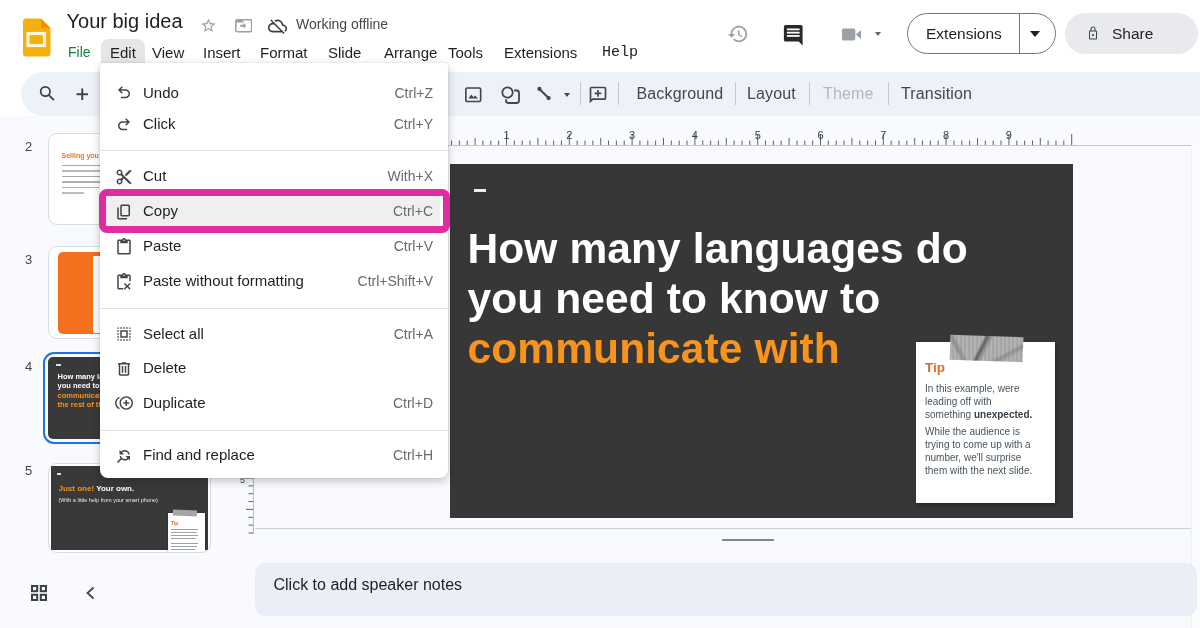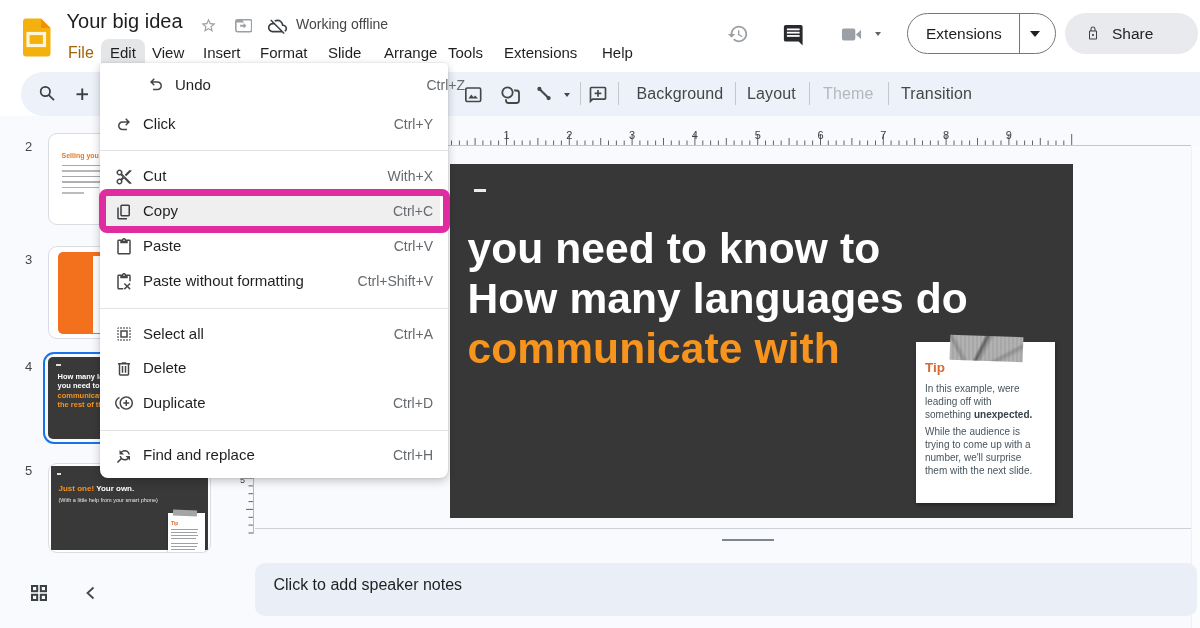--- a/index.html
+++ b/index.html
@@ -126,22 +126,22 @@
     <line x1="8.5" y1="55.1" x2="13" y2="55.1"></line>
     <line x1="8.5" y1="63" x2="13" y2="63"></line>
   </g>
 </svg>
 <div class="abs" style="left:253px;top:146px;width:1px;height:388px;background:#b6b9be;"></div>
 <div class="abs" style="left:240px;top:475px;font-size:9px;color:#444746;">5</div>
 
 <div class="abs" style="left:450px;top:164px;width:623px;height:354px;background:#373737;">
   <div class="abs" style="left:24px;top:25px;width:11.5px;height:3px;background:#ececec;"></div>
   <div class="abs" style="left:17.5px;top:59.5px;font-weight:bold;font-size:42.5px;line-height:50.3px;letter-spacing:0.1px;">
+    <div style="color:#fff;">How many languages do</div>
     <div style="color:#fff;">you need to know to</div>
-    <div style="color:#fff;">How many languages do</div>
     <div style="color:#f7941e;">communicate with</div>
   </div>
 
   <div class="abs" style="left:466px;top:178px;width:139px;height:161px;background:#fff;box-shadow:1px 2px 4px rgba(0,0,0,0.35);"></div>
   <div class="abs" style="left:500px;top:172px;width:73px;height:25px;transform:rotate(2deg);background:
     linear-gradient(115deg, rgba(0,0,0,0) 40%, rgba(45,45,45,.6) 44%, rgba(80,80,80,.3) 48%, rgba(0,0,0,0) 52%),
     linear-gradient(60deg, rgba(0,0,0,0) 12%, rgba(70,70,70,.3) 16%, rgba(0,0,0,0) 22%),
     linear-gradient(150deg, rgba(0,0,0,0) 70%, rgba(90,90,90,.35) 76%, rgba(0,0,0,0) 84%),
     repeating-linear-gradient(90deg,#b2b2b2 0 2px,#a7a7a7 2px 4px);"></div>
   <div class="abs" style="left:475px;top:196px;font-size:13.5px;font-weight:bold;color:#d96a2e;">Tip</div>
@@ -235,30 +235,30 @@
     <path d="M0.8 2.4 a1.6 1.6 0 0 1 1.6 -1.6 H7 l2.2 2.6 H0.8 Z" fill="#9aa0a6"></path>
     <path d="M8.6 9.5 L11.4 6.75 8.6 4 v1.85 H5.2 v1.8 h3.4 Z" fill="#9aa0a6"></path>
   </svg>
 
   <svg class="abs" style="left:267px;top:17.5px;" width="21" height="16" viewBox="0 0 24 20" fill="#3c4043">
     <path d="M19.35 8.04C18.67 4.59 15.64 2 12 2c-1.48 0-2.85.43-4.01 1.17l1.46 1.46C10.21 4.23 11.08 4 12 4c3.04 0 5.5 2.46 5.5 5.5v.5H19c1.66 0 3 1.34 3 3 0 1.13-.64 2.11-1.56 2.62l1.45 1.45C23.16 16.16 24 14.68 24 13c0-2.64-2.05-4.78-4.65-4.96zM3 3.27l2.75 2.74C2.56 6.15 0 8.77 0 12c0 3.31 2.69 6 6 6h11.73l2 2L21 18.73 4.27 2 3 3.27zM7.73 8l8 8H6c-2.21 0-4-1.79-4-4s1.79-4 4-4h1.73z"></path>
   </svg>
   <div class="abs" style="left:296px;top:16px;font-size:14px;color:#444746;">Working offline</div>
 
   <div class="abs" style="left:100.5px;top:38.5px;width:44.5px;height:24.5px;background:#e5e6e8;border-radius:8px 8px 0 0;"></div>
-  <div class="abs" style="left:68px;top:44px;font-size:16px;color:#a16207;">File</div>
+  <div class="abs" style="left:68px;top:44px;font-size:14px;color:#15803d;">File</div>
   <div class="abs" style="left:110px;top:44px;font-size:15px;color:#1f1f1f;">Edit</div>
   <div class="abs" style="left:152px;top:44px;font-size:15px;color:#1f1f1f;">View</div>
   <div class="abs" style="left:203px;top:44px;font-size:15px;color:#1f1f1f;">Insert</div>
   <div class="abs" style="left:260px;top:44px;font-size:15px;color:#1f1f1f;">Format</div>
   <div class="abs" style="left:328px;top:44px;font-size:15px;color:#1f1f1f;">Slide</div>
   <div class="abs" style="left:384px;top:44px;font-size:15px;color:#1f1f1f;">Arrange</div>
   <div class="abs" style="left:448px;top:44px;font-size:15px;color:#1f1f1f;">Tools</div>
   <div class="abs" style="left:504px;top:44px;font-size:15px;color:#1f1f1f;">Extensions</div>
-  <div class="abs" style="left:602px;top:44px;font-size:15px;color:#1f1f1f;">Help</div>
+  <div class="abs" style="left:602px;top:44px;font-size:15px;color:#1f1f1f;font-family:Liberation Mono, monospace;">Help</div>
 
   <svg class="abs" style="left:727px;top:23px;" width="22" height="22" viewBox="0 0 24 24" fill="#9aa0a6">
     <path d="M13 3c-4.97 0-9 4.03-9 9H1l3.89 3.89.07.14L9 12H6c0-3.87 3.13-7 7-7s7 3.13 7 7-3.13 7-7 7c-1.93 0-3.68-.79-4.94-2.06l-1.42 1.42C8.27 19.99 10.51 21 13 21c4.97 0 9-4.03 9-9s-4.03-9-9-9zm-1 5v5l4.28 2.54.72-1.21-3.5-2.08V8H12z"></path>
   </svg>
 
   <svg class="abs" style="left:782px;top:24px;" width="22.5" height="22" viewBox="0 0 24 23.5" fill="#27292c">
     <path d="M2 3 a2 2 0 0 1 2 -2 H20 a2 2 0 0 1 2 2 V23 l-4.2 -4.2 H4 a2 2 0 0 1 -2 -2 Z"></path>
     <rect x="5.2" y="4.8" width="13.6" height="1.9" fill="#fff"></rect>
     <rect x="5.2" y="8.3" width="13.6" height="1.9" fill="#fff"></rect>
     <rect x="5.2" y="11.8" width="13.6" height="1.9" fill="#fff"></rect>
@@ -329,21 +329,21 @@
 </div>
 
 <div id="editmenu" class="abs" style="left:100px;top:63px;width:348px;height:415px;background:#fff;border-radius:4px 4px 8px 8px;box-shadow:0 3px 10px rgba(0,0,0,.22),0 0 2px rgba(0,0,0,.12);">
   <style>
     .mi { position:absolute; left:0; width:100%; height:36px; }
     .mi svg { position:absolute; left:15px; top:9px; }
     .mi .lb { position:absolute; left:43px; top:8.5px; font-size:15px; color:#1f1f1f; }
     .mi .sc { position:absolute; right:15px; top:9.5px; font-size:14px; color:#666a6e; }
     .msep { position:absolute; left:0; width:100%; height:1px; background:#e1e3e6; }
   </style>
-  <div class="mi" style="top:4px;margin-left:32px;">
+  <div class="mi" style="top:12px;">
     <svg width="18" height="18" viewBox="0 0 24 24" fill="#444746">
         <path d="M8 19v-2h6.1q1.575 0 2.738-1.175T18 13q0-1.65-1.163-2.825T14.1 9H7.8l2.6 2.6L9 13 4 8l5-5 1.4 1.4L7.8 7h6.3q2.425 0 4.163 1.738T20 13q0 2.425-1.738 4.213T14.1 19H8Z"></path>
       </svg>
     <span class="lb">Undo</span>
       <span class="sc">Ctrl+Z</span>
   </div>
   <div class="mi" style="top:43.5px;">
     <svg width="18" height="18" viewBox="0 0 24 24" fill="#444746">
         <path d="M16 19h-6.1q-2.425 0-4.163-1.788T4 13q0-2.425 1.738-4.263T9.9 7h6.3l-2.6-2.6L15 3l5 5-5 5-1.4-1.4 2.6-2.6H9.9q-1.575 0-2.738 1.175T6 13q0 1.65 1.163 2.825T9.9 17H16v2Z"></path>
       </svg>

